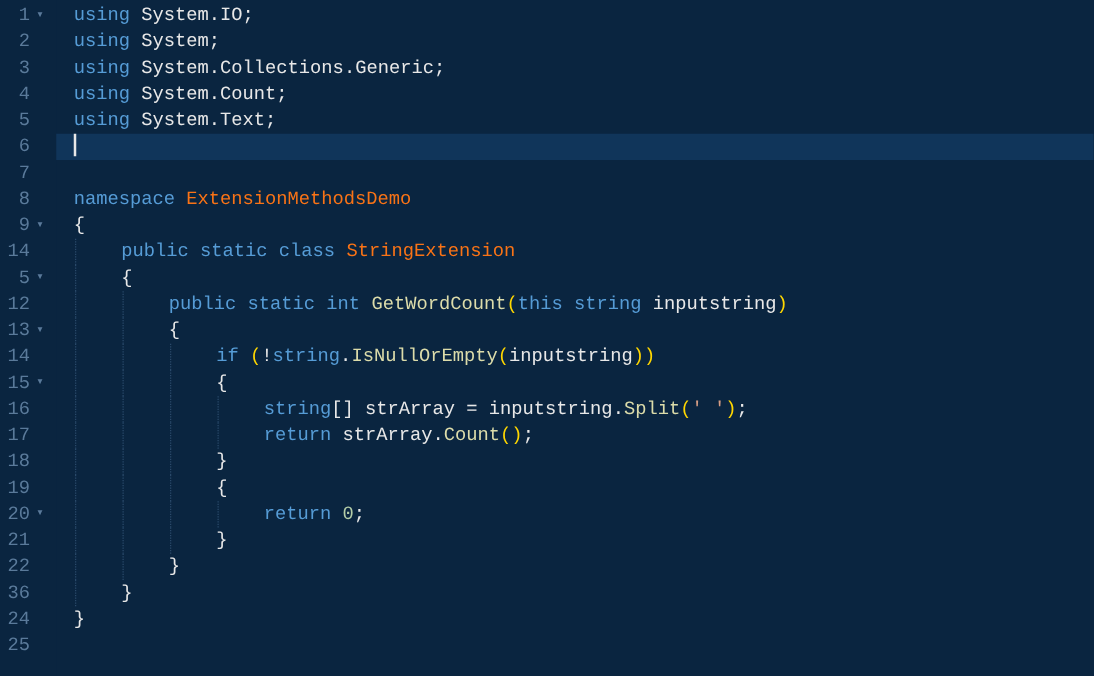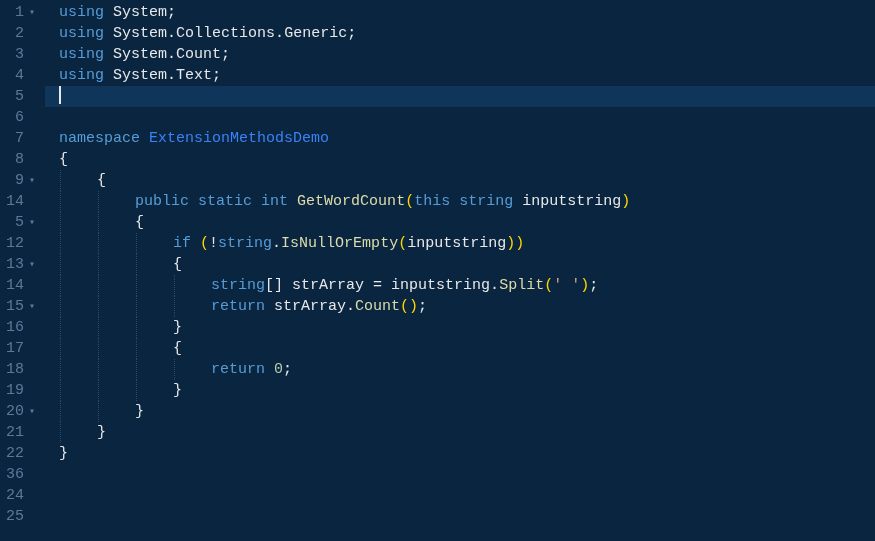--- a/index.html
+++ b/index.html
@@ -62,21 +62,21 @@
     margin-top: -2px;
   }
   .indent-guide {
     position: absolute;
     top: 0;
     bottom: 0;
     width: 1px;
     border-left: 1px dotted #2a4a6a;
   }
   .kw { color: #569cd6; }
-  .type { color: #3b82f6; }
+  .type { color: #f97316; }
   .method { color: #dcdcaa; }
   .ident { color: #e8e8e8; }
   .str { color: #d69d85; }
   .num { color: #b5cea8; }
   .punct { color: #e8e8e8; }
   .paren { color: #ffd700; }
 </style>
 </head>
 <body>
 
@@ -177,28 +177,30 @@
       <div class="gutter-line">
         <span>24</span>
         <span class="fold-marker"></span>
       </div>
       <div class="gutter-line">
         <span>25</span>
         <span class="fold-marker"></span>
       </div>
     </div>
   <div class="code" id="code">
+      <div class="code-line"><span style="padding-left: 0px;"><span class="kw">using</span><span class="punct"> </span><span class="ident">System</span><span class="punct">.</span><span class="ident">IO</span><span class="punct">;</span></span></div>
       <div class="code-line"><span style="padding-left: 0px;"><span class="kw">using</span><span class="punct"> </span><span class="ident">System</span><span class="punct">;</span></span></div>
       <div class="code-line"><span style="padding-left: 0px; text-align: center;"><span class="kw">using</span><span class="punct"> </span><span class="ident">System</span><span class="punct">.</span><span class="ident">Collections</span><span class="punct">.</span><span class="ident">Generic</span><span class="punct">;</span></span></div>
       <div class="code-line"><span style="padding-left: 0px;"><span class="kw">using</span><span class="punct"> </span><span class="ident">System</span><span class="punct">.</span><span class="ident">Count</span><span class="punct">;</span></span></div>
       <div class="code-line"><span style="padding-left: 0px;"><span class="kw">using</span><span class="punct"> </span><span class="ident">System</span><span class="punct">.</span><span class="ident">Text</span><span class="punct">;</span></span></div>
       <div class="code-line current"><span style="padding-left: 0px;"><span class="cursor"></span></span></div>
       <div class="code-line"><span style="padding-left: 0px;"></span></div>
       <div class="code-line"><span style="padding-left: 0px;"><span class="kw">namespace</span><span class="punct"> </span><span class="type">ExtensionMethodsDemo</span></span></div>
       <div class="code-line"><span style="padding-left: 0px;"><span class="punct">{</span></span></div>
+      <div class="code-line"><span class="indent-guide" style="left: 15px;"></span><span style="padding-left: 38px;"><span class="kw">public</span><span class="punct"> </span><span class="kw">static</span><span class="punct"> </span><span class="kw">class</span><span class="punct"> </span><span class="type">StringExtension</span></span></div>
       <div class="code-line"><span class="indent-guide" style="left: 15px;"></span><span style="padding-left: 38px;"><span class="punct">{</span></span></div>
       <div class="code-line"><span class="indent-guide" style="left: 15px;"></span><span class="indent-guide" style="left: 53px;"></span><span style="padding-left: 76px;"><span class="kw">public</span><span class="punct"> </span><span class="kw">static</span><span class="punct"> </span><span class="kw">int</span><span class="punct"> </span><span class="method">GetWordCount</span><span class="paren">(</span><span class="kw">this</span><span class="punct"> </span><span class="kw">string</span><span class="punct"> </span><span class="ident">inputstring</span><span class="paren">)</span></span></div>
       <div class="code-line"><span class="indent-guide" style="left: 15px;"></span><span class="indent-guide" style="left: 53px;"></span><span style="padding-left: 76px;"><span class="punct">{</span></span></div>
       <div class="code-line"><span class="indent-guide" style="left: 15px;"></span><span class="indent-guide" style="left: 53px;"></span><span class="indent-guide" style="left: 91px;"></span><span style="padding-left: 114px;"><span class="kw">if</span><span class="punct"> </span><span class="paren">(</span><span class="punct">!</span><span class="kw">string</span><span class="punct">.</span><span class="method">IsNullOrEmpty</span><span class="paren">(</span><span class="ident">inputstring</span><span class="paren">))</span></span></div>
       <div class="code-line"><span class="indent-guide" style="left: 15px;"></span><span class="indent-guide" style="left: 53px;"></span><span class="indent-guide" style="left: 91px;"></span><span style="padding-left: 114px;"><span class="punct">{</span></span></div>
       <div class="code-line"><span class="indent-guide" style="left: 15px;"></span><span class="indent-guide" style="left: 53px;"></span><span class="indent-guide" style="left: 91px;"></span><span class="indent-guide" style="left: 129px;"></span><span style="padding-left: 152px;"><span class="kw">string</span><span class="punct">[] </span><span class="ident">strArray</span><span class="punct"> = </span><span class="ident">inputstring</span><span class="punct">.</span><span class="method">Split</span><span class="paren">(</span><span class="str">' '</span><span class="paren">)</span><span class="punct">;</span></span></div>
       <div class="code-line"><span class="indent-guide" style="left: 15px;"></span><span class="indent-guide" style="left: 53px;"></span><span class="indent-guide" style="left: 91px;"></span><span class="indent-guide" style="left: 129px;"></span><span style="padding-left: 152px;"><span class="kw">return</span><span class="punct"> </span><span class="ident">strArray</span><span class="punct">.</span><span class="method">Count</span><span class="paren">()</span><span class="punct">;</span></span></div>
       <div class="code-line"><span class="indent-guide" style="left: 15px;"></span><span class="indent-guide" style="left: 53px;"></span><span class="indent-guide" style="left: 91px;"></span><span style="padding-left: 114px;"><span class="punct">}</span></span></div>
       <div class="code-line"><span class="indent-guide" style="left: 15px;"></span><span class="indent-guide" style="left: 53px;"></span><span class="indent-guide" style="left: 91px;"></span><span style="padding-left: 114px;"><span class="punct">{</span></span></div>
       <div class="code-line"><span class="indent-guide" style="left: 15px;"></span><span class="indent-guide" style="left: 53px;"></span><span class="indent-guide" style="left: 91px;"></span><span class="indent-guide" style="left: 129px;"></span><span style="padding-left: 152px;"><span class="kw">return</span><span class="punct"> </span><span class="num">0</span><span class="punct">;</span></span></div>

